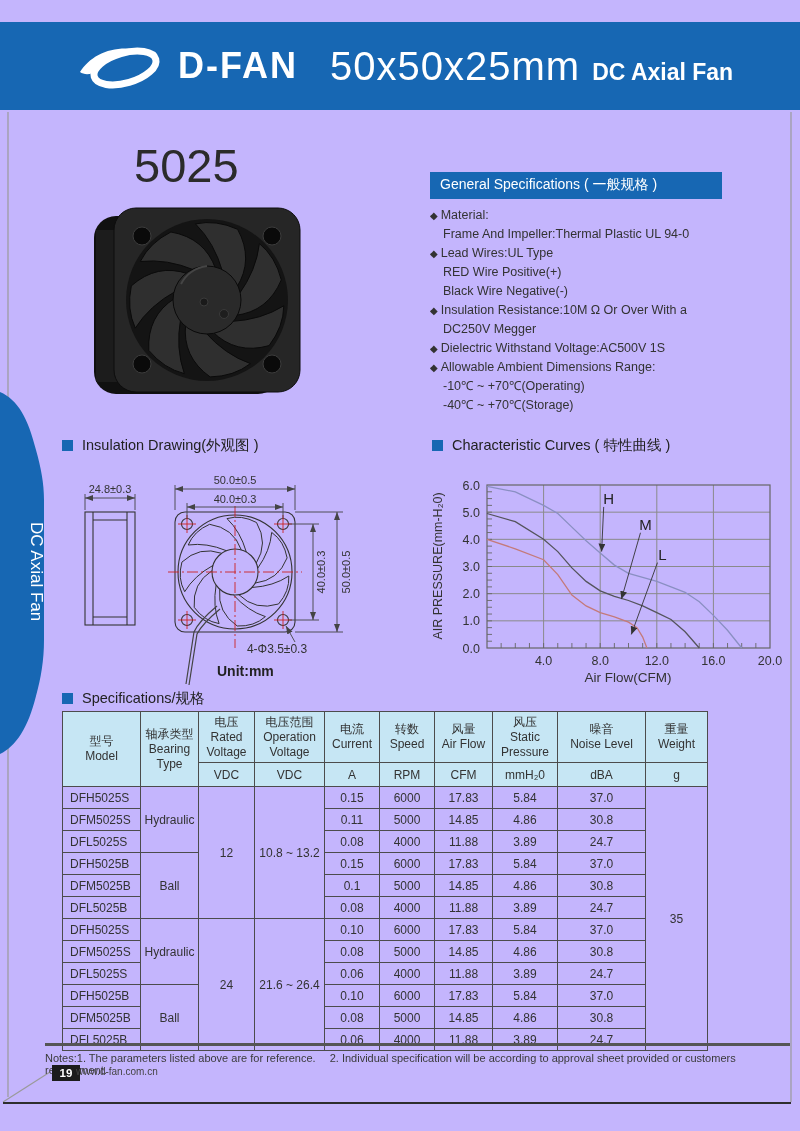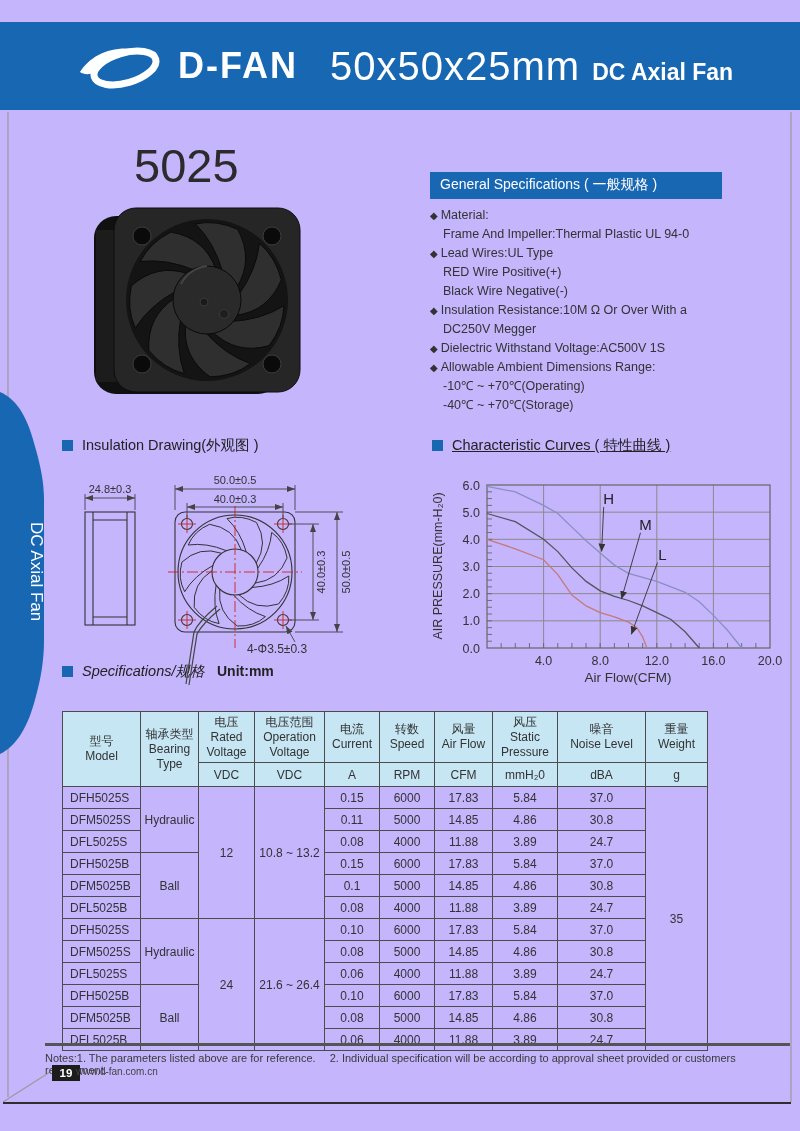--- a/index.html
+++ b/index.html
@@ -30,22 +30,22 @@
   .sec-bar{background:#1767b3;color:#fff;font-size:14px;padding:4px 23px 5px 10px;}
   .gs-list{margin-top:7px;}
   .spec-line{font-size:12.5px;color:#333;line-height:19px;padding-left:13px;white-space:nowrap;}
   .spec-line.blt{padding-left:0;}
   .diamond{font-size:10px;color:#333;margin-right:3px;}
 
   
   .sec-title{position:absolute;display:flex;align-items:center;font-size:14.5px;color:#222;}
   .bullet-sq{width:11px;height:11px;background:#1767b3;margin-right:9px;flex:0 0 auto;}
   #t-dims{left:62px;top:436px;}
-  #t-curves{left:432px;top:436px;text-decoration:underline;}
-  #t-specs{left:62px;top:662px;font-style:italic;}
+  #t-curves{left:432px;top:436px;}
+  #t-specs{left:62px;top:689px;}
 
   #dims-svg{position:absolute;left:55px;top:456px;}
   #chart-svg{position:absolute;left:428px;top:460px;}
 
   
   #tbl-wrap{position:absolute;left:62px;top:711px;}
   table{border-collapse:collapse;table-layout:fixed;width:646px;}
   th,td{border:1px solid #4c4c4c;font-size:12px;color:#333;text-align:center;padding:0;
         font-weight:400;overflow:hidden;}
   thead th{background:#c6e6f4;}

